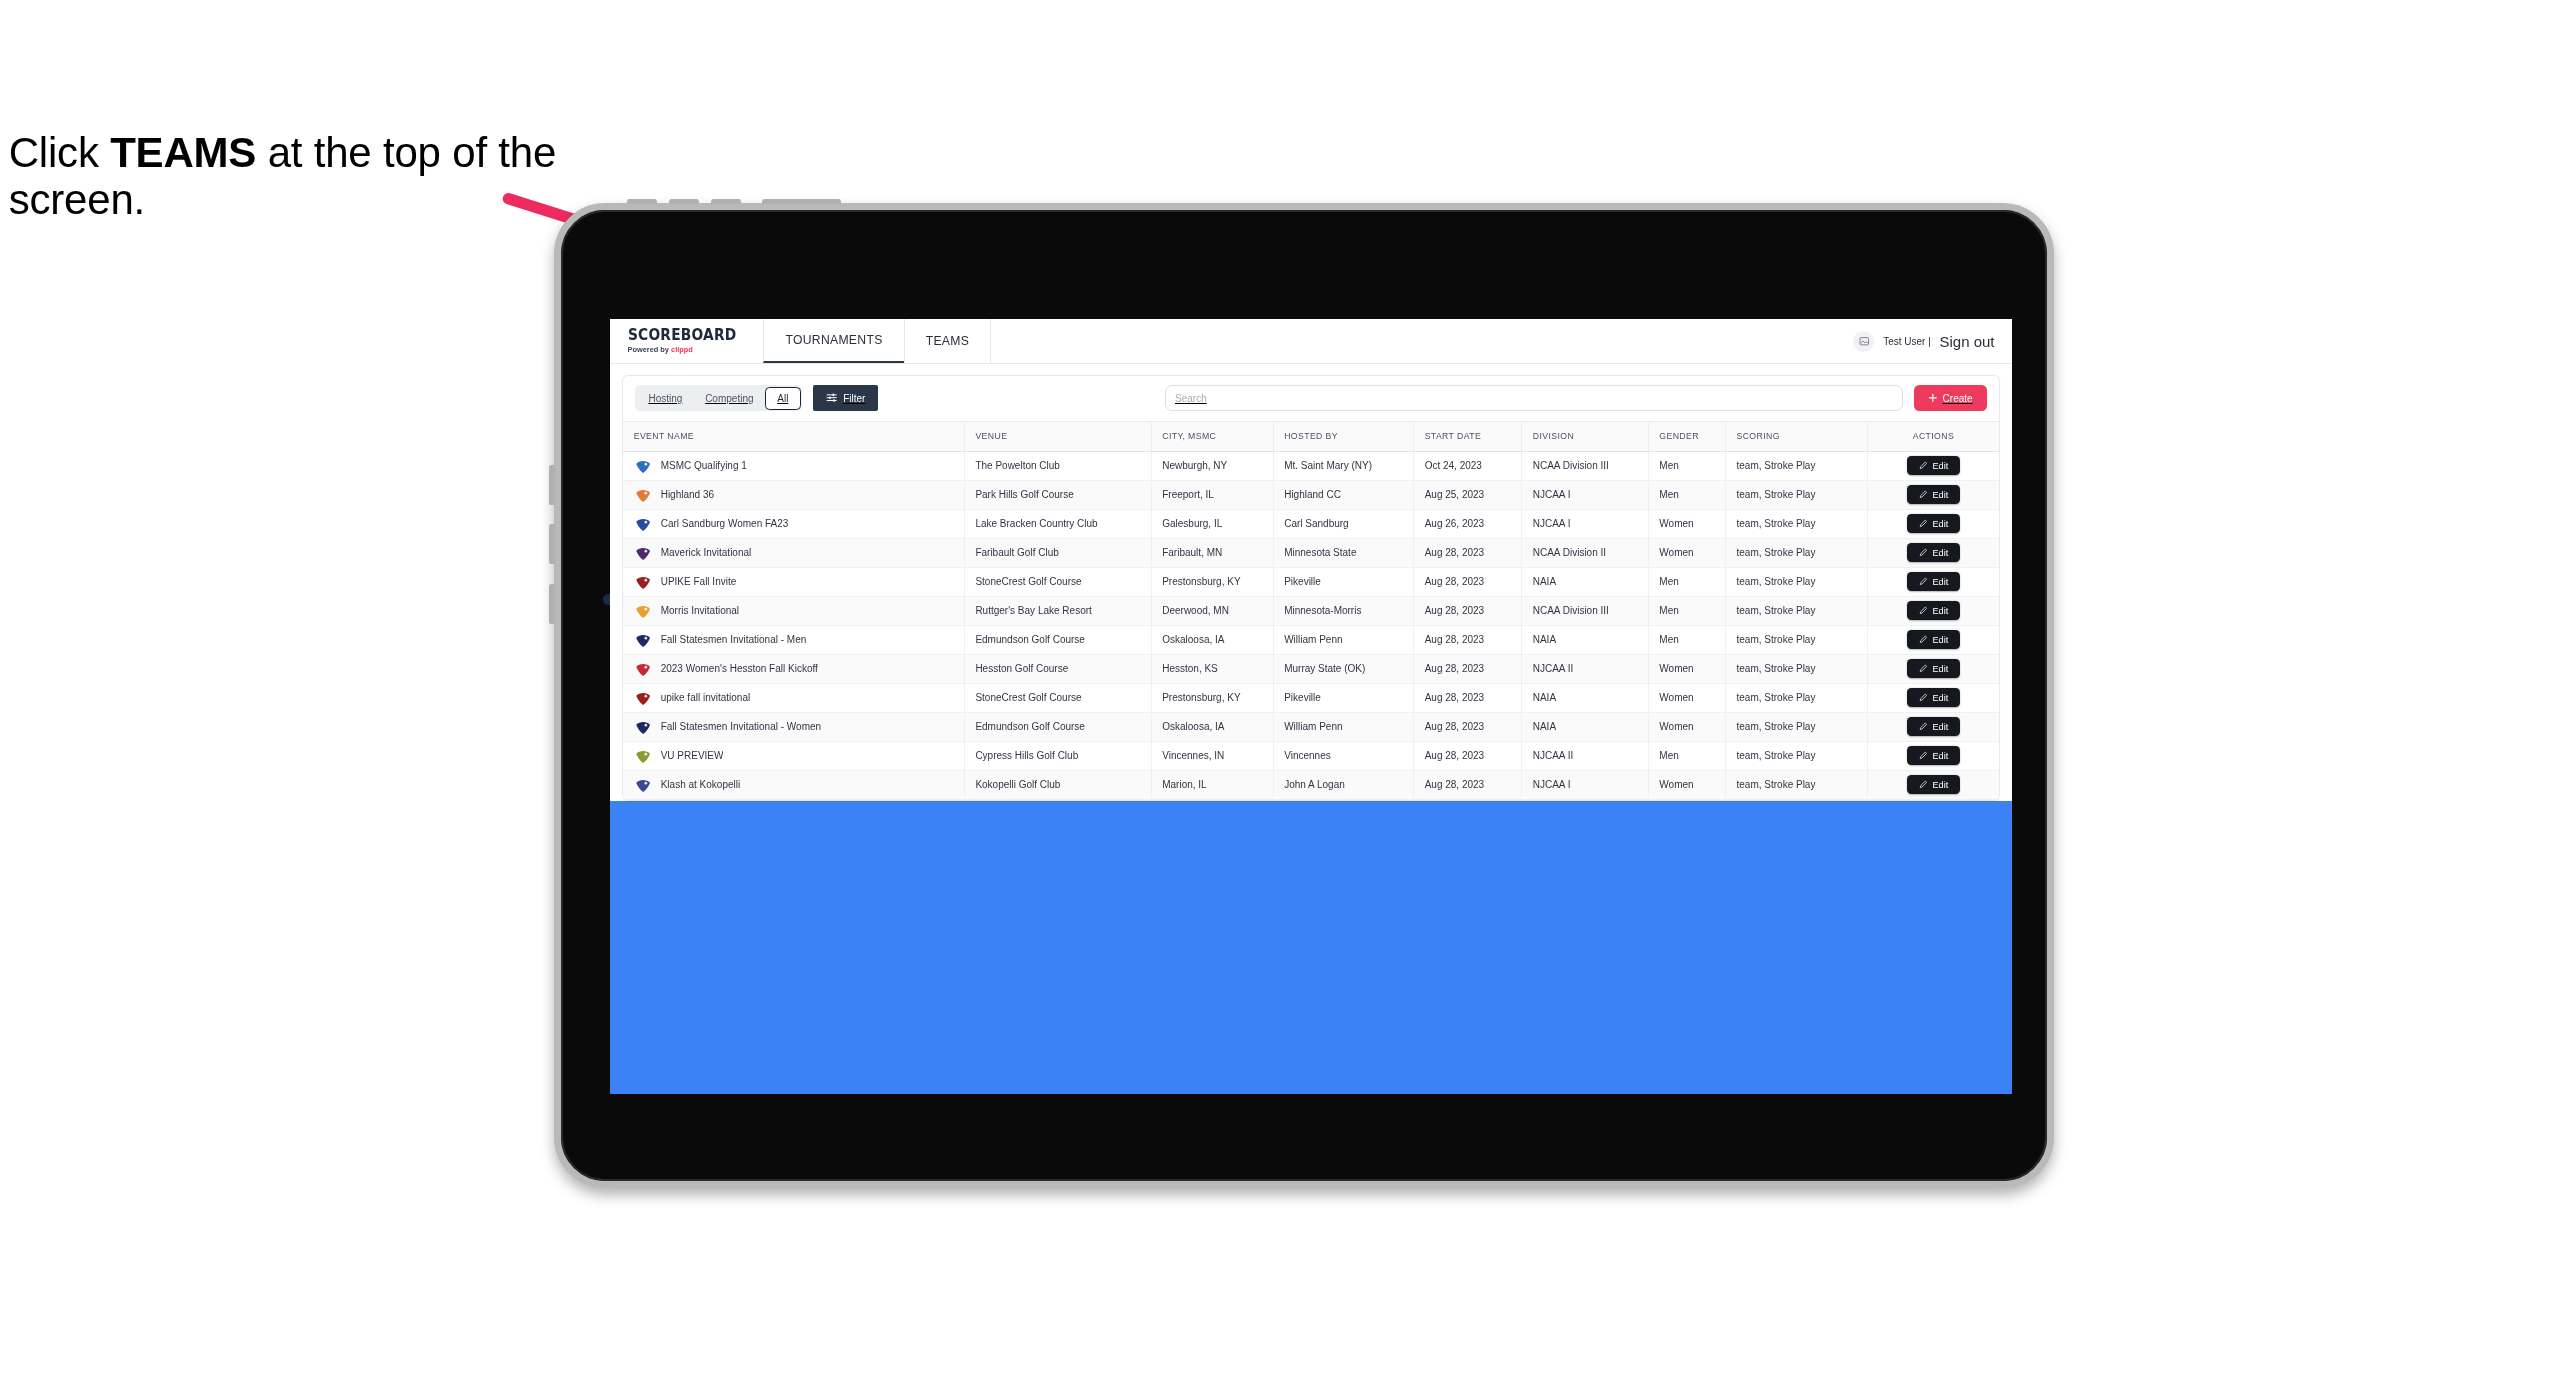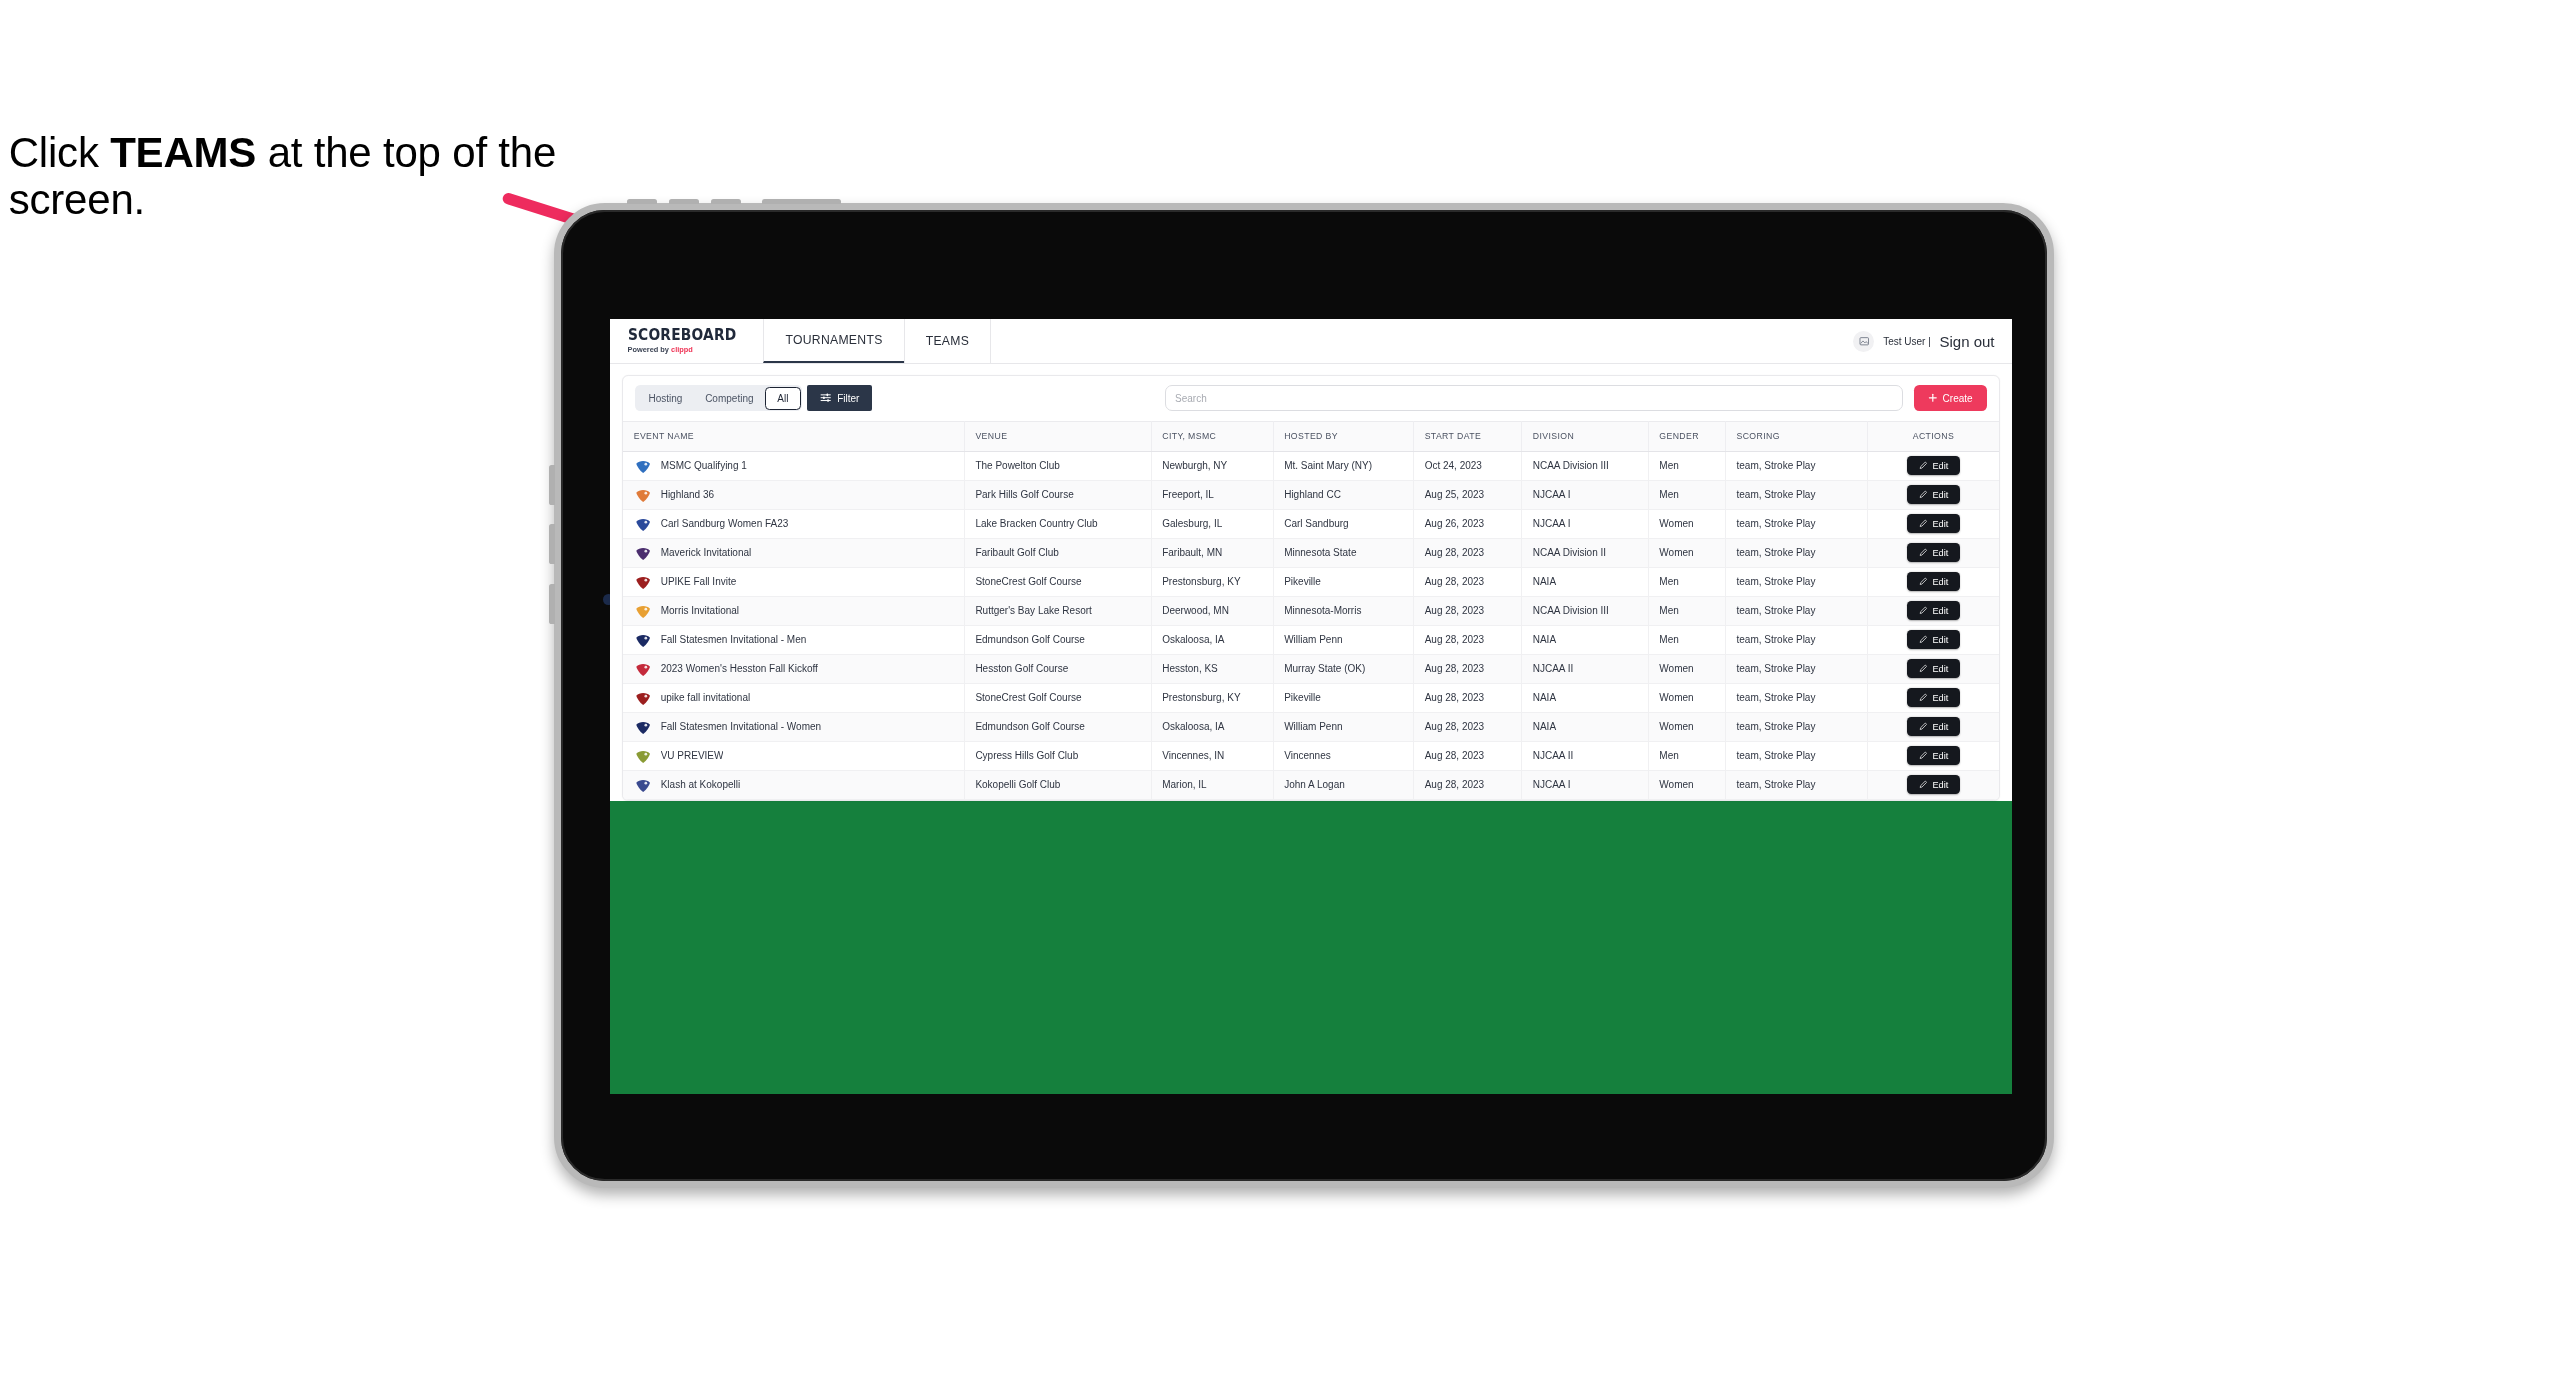--- a/index.html
+++ b/index.html
@@ -53,21 +53,21 @@
   .tb2 { left: 108px; width: 30px; }
   .tb3 { left: 150px; width: 30px; }
   .tb4 { left: 201px; width: 79px; }
   .camera { position: absolute; left: 40px; top: 382px; width: 10.5px; height: 10.5px; border-radius: 50%; background: #1b2a4a; }
 
   
   .app {
     position: absolute;
     left: 47px; top: 107px;
     width: 1402px; height: 775px;
-    background: #15803d;
+    background: #3b82f6;
     overflow: hidden;
   }
 
   
   .topnav {
     position: relative;
     height: 45px;
     background: #fff;
     border-bottom: 0.9px solid #e7e7ea;
     display: flex; align-items: stretch;
@@ -108,21 +108,22 @@
   .card {
     background: #fff;
     border: 0.9px solid #e9e9ec;
     border-radius: 6.1px;
     box-shadow: 0 0.9px 1.7px rgba(0,0,0,0.04);
     overflow: hidden;
   }
   .toolbar {
     display: flex; align-items: flex-start;
     padding: 9.6px 12.2px;
-    gap: 5px;
+    gap: 11px;
+    text-decoration: underline;
   }
   .seg {
     display: inline-flex; align-items: center;
     background: #eceef2; border-radius: 5.2px; padding: 1.7px;
     height: 26px;
   }
   .seg-btn {
     font-size: 10px; color: #4c5464; padding: 0 11.4px; height: 23px;
     display: flex; align-items: center; cursor: pointer; border-radius: 4.4px;
   }

